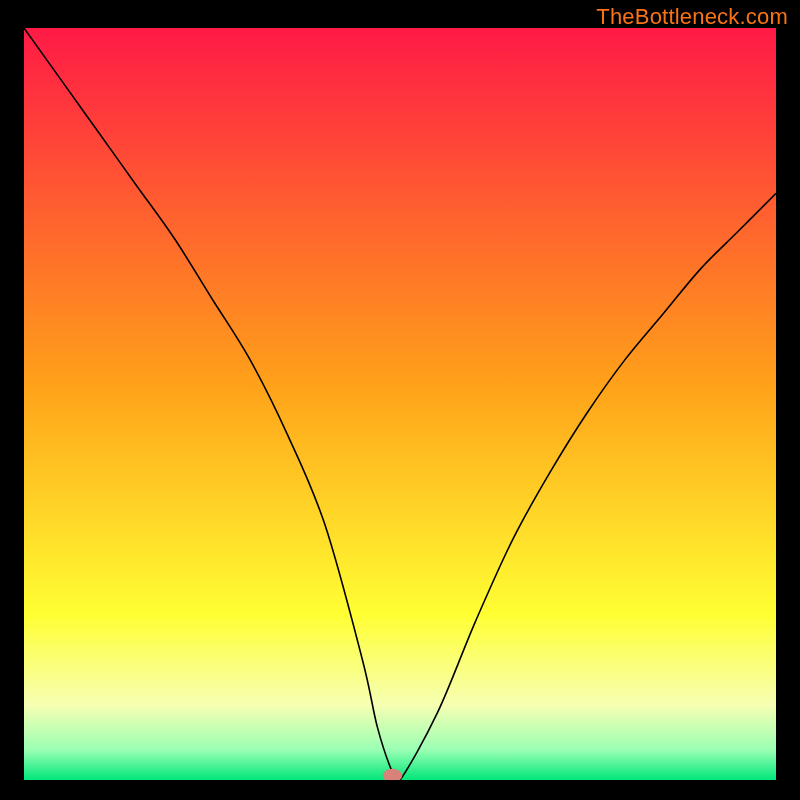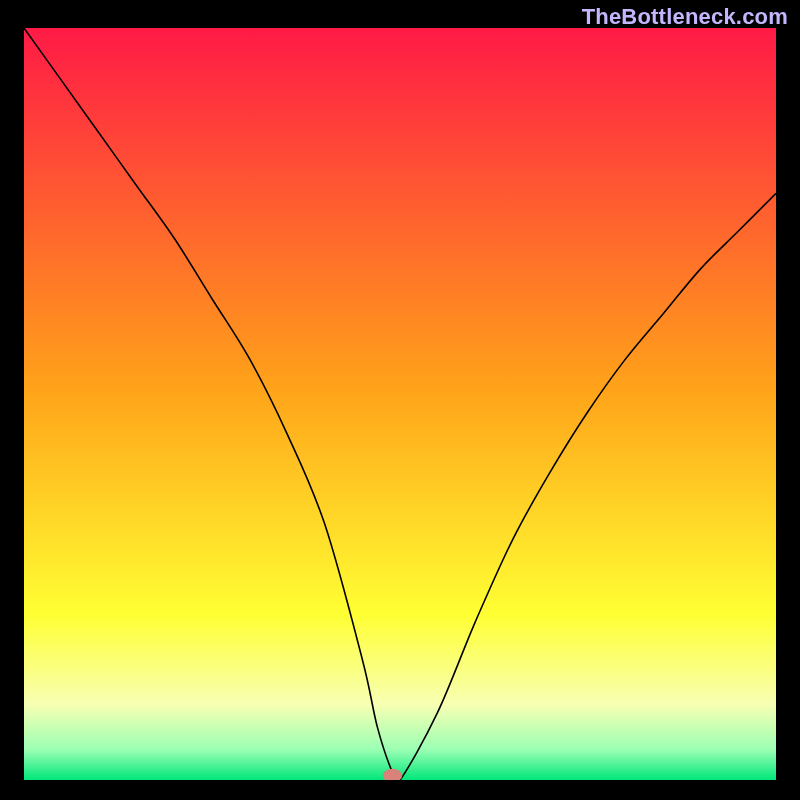--- a/index.html
+++ b/index.html
@@ -17,22 +17,22 @@
     width: 800px;
     height: 800px;
     background: #000;
   }
   .watermark {
     position: absolute;
     top: 4px;
     right: 12px;
     font-family: Arial, Helvetica, sans-serif;
     font-size: 22px;
-    font-weight: bold;
-    color: #c4b5fd;
+    font-weight: normal;
+    color: #f97316;
     letter-spacing: 0.2px;
   }
   .plot {
     position: absolute;
     left: 24px;
     top: 28px;
     width: 752px;
     height: 752px;
   }
   .plot svg {

